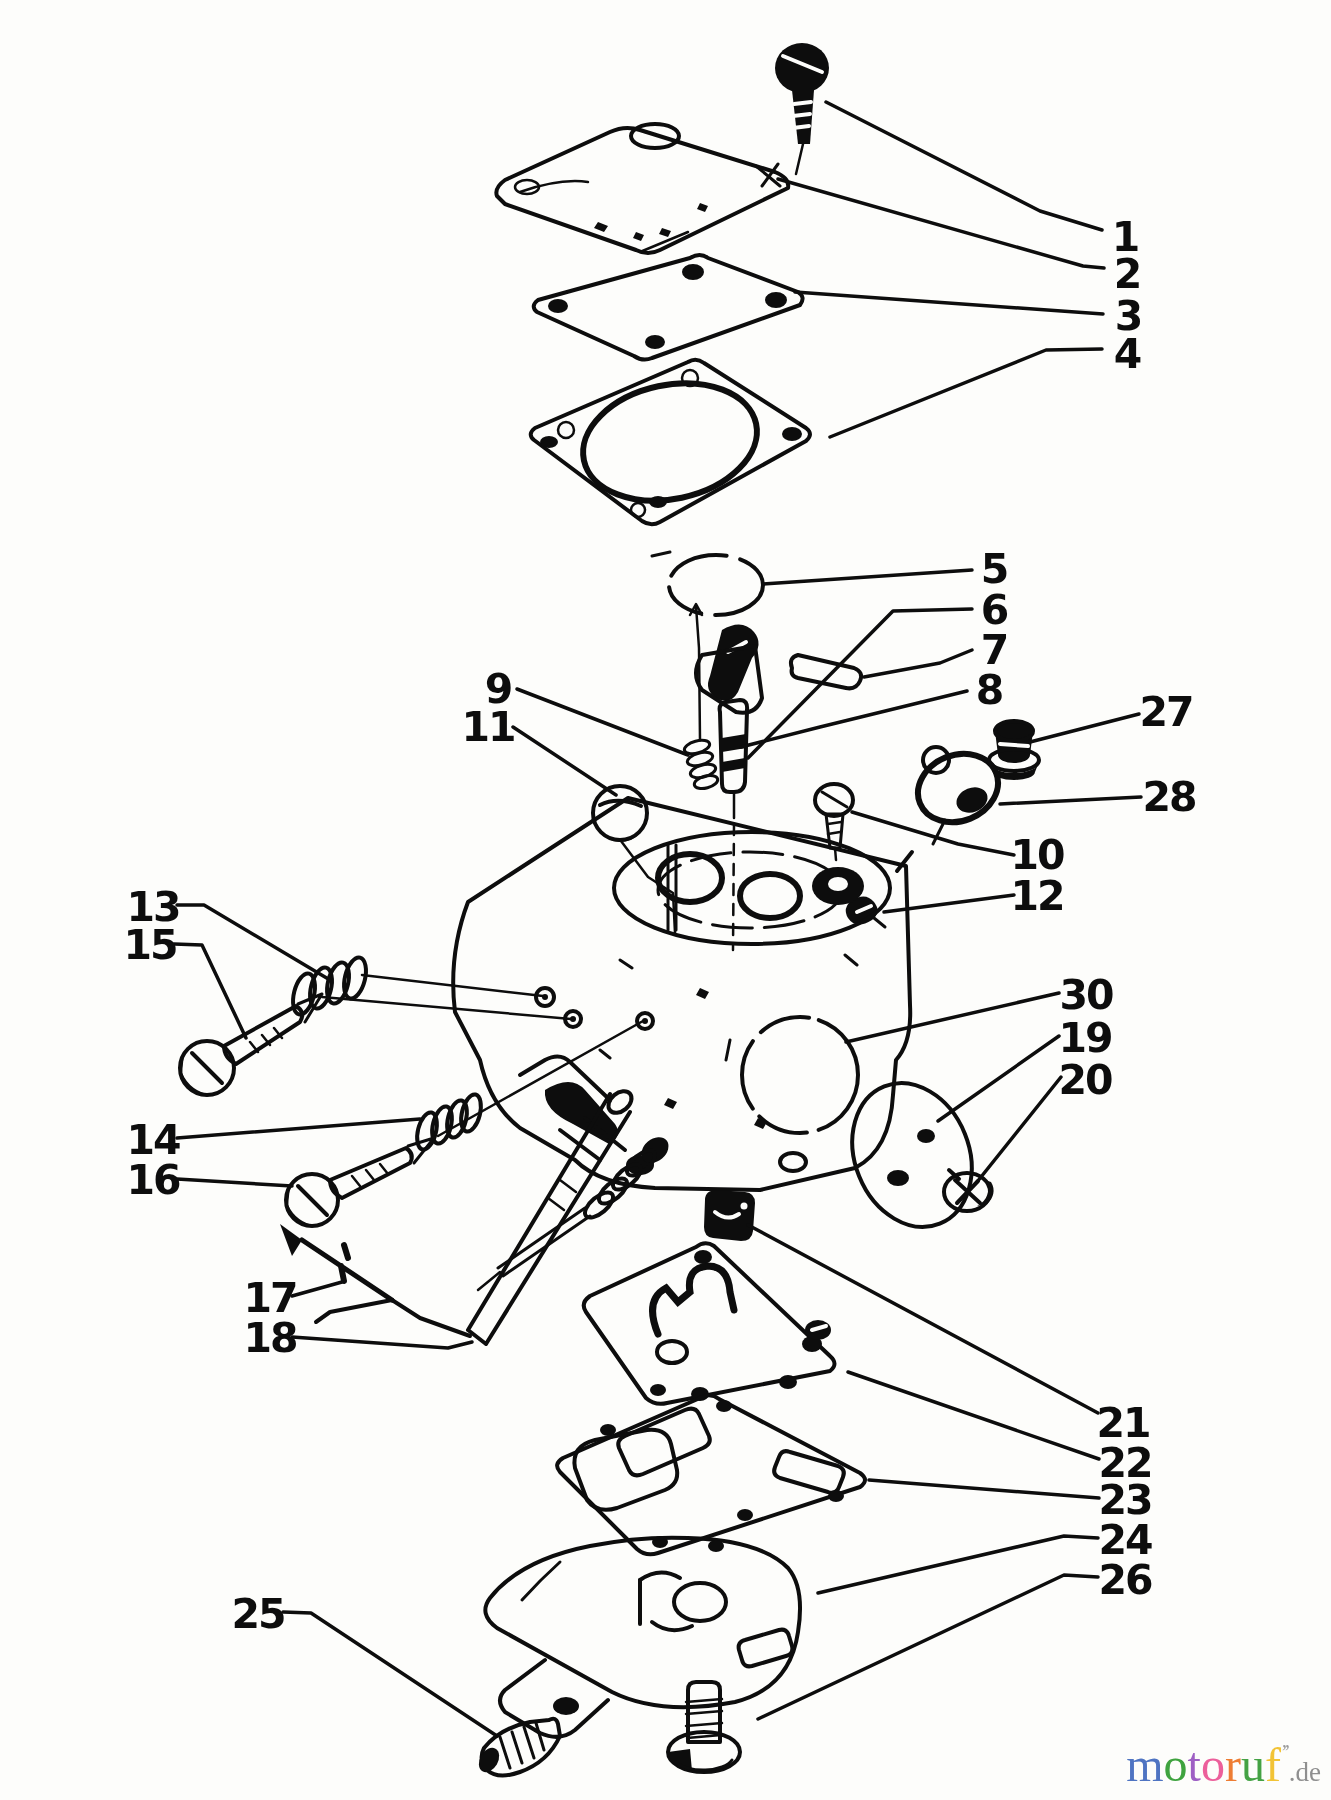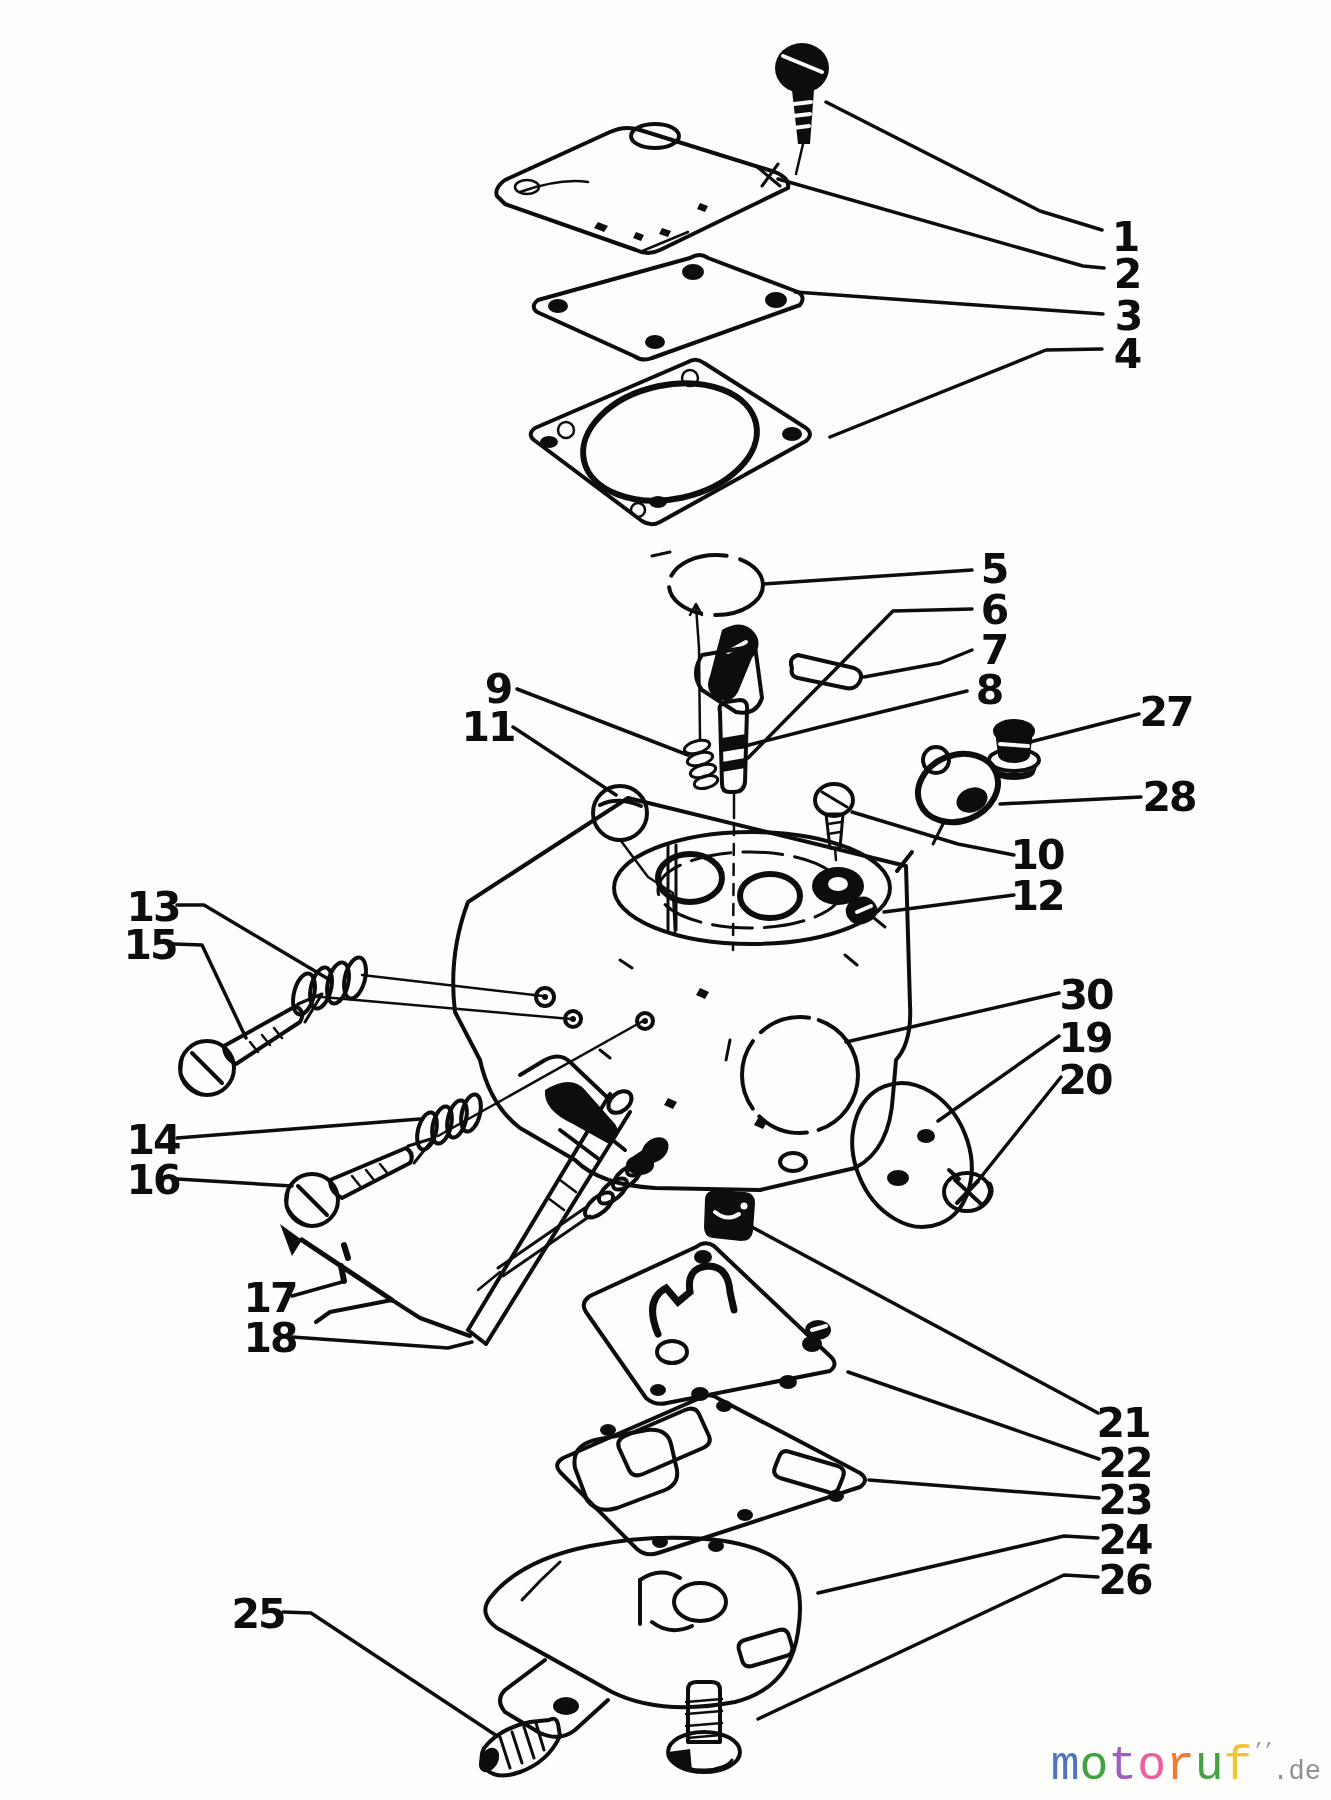--- a/index.html
+++ b/index.html
@@ -9,21 +9,21 @@
   svg{position:absolute;left:0;top:0;}
   .ln{fill:none;stroke:#0d0d0d;stroke-width:4;stroke-linecap:round;stroke-linejoin:round;}
   .ln2{fill:none;stroke:#0d0d0d;stroke-width:2.5;stroke-linecap:round;stroke-linejoin:round;}
   .ln3{fill:none;stroke:#0d0d0d;stroke-width:3;stroke-linecap:round;stroke-linejoin:round;}
   .thick{fill:none;stroke:#0d0d0d;stroke-width:6;stroke-linecap:round;stroke-linejoin:round;}
   .blk{fill:#0d0d0d;stroke:none;}
   .wht{fill:none;stroke:#fdfdfb;stroke-width:4;stroke-linecap:round;}
   .leader{fill:none;stroke:#0d0d0d;stroke-width:3.5;stroke-linecap:round;stroke-linejoin:round;}
   text.callout{font-family:"DejaVu Sans",sans-serif;font-weight:bold;font-size:41px;
        fill:#0d0d0d;text-anchor:middle;dominant-baseline:central;letter-spacing:-2px;}
-  #logo{position:absolute;right:10px;bottom:4px;font-family:Liberation Mono, monospace;
+  #logo{position:absolute;right:10px;bottom:4px;font-family:Liberation Serif, serif;
        font-size:48px;line-height:48px;white-space:nowrap;}
   #logo .tick{font-size:20px;color:#9a9a9a;vertical-align:22px;letter-spacing:-2px;}
   #logo .suffix{font-size:27px;color:#8f8f8f;}
 </style>
 </head>
 <body>
 
 <div id="paper">
 <svg id="diagram-svg" width="1331" height="1800" viewBox="0 0 1331 1800">
 

